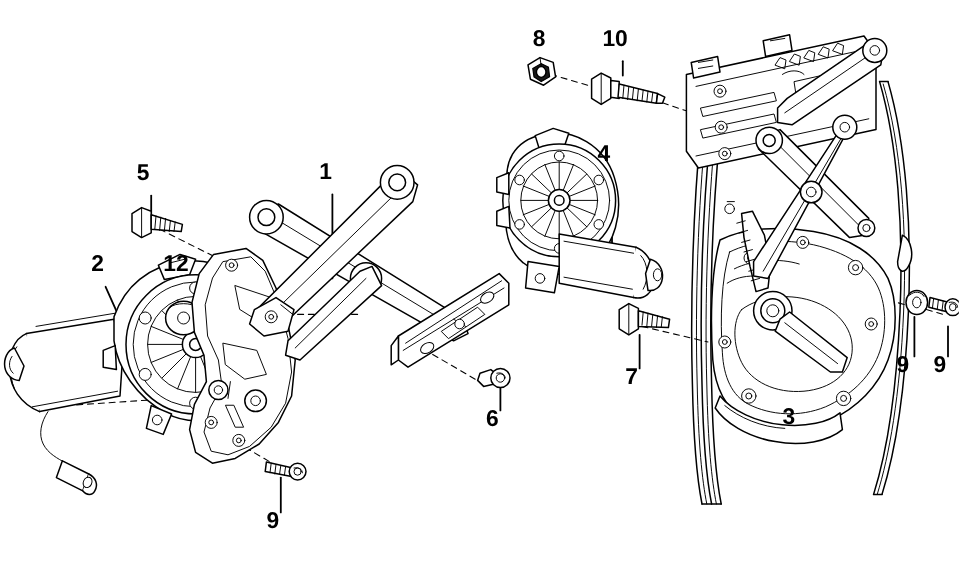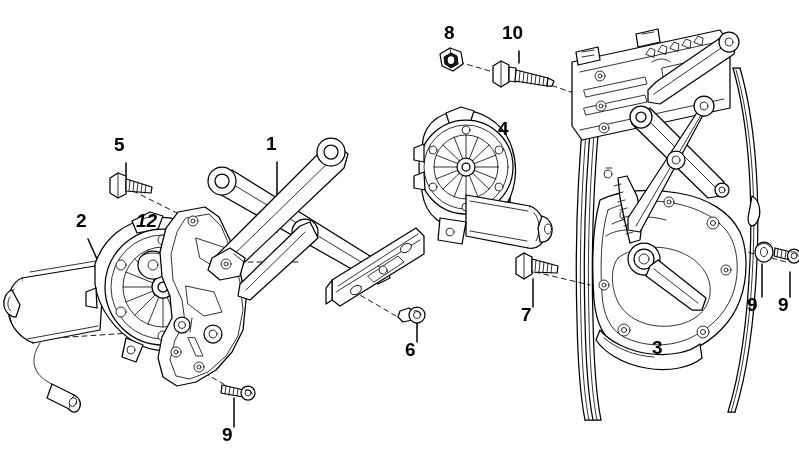--- a/index.html
+++ b/index.html
@@ -476,15 +476,15 @@
 <div class="callout-num" style="left:652px;top:338px;">3</div>
 <div class="callout-num" style="left:498px;top:119px;">4</div>
 <div class="callout-num" style="left:114px;top:135px;">5</div>
 <div class="callout-num" style="left:405px;top:340px;">6</div>
 <div class="callout-num" style="left:521px;top:305px;">7</div>
 <div class="callout-num" style="left:444px;top:23px;">8</div>
 <div class="callout-num" style="left:222px;top:425px;">9</div>
 <div class="callout-num" style="left:778px;top:295px;">9</div>
 <div class="callout-num" style="left:502px;top:23px;">10</div>
 <div class="callout-num" style="left:747px;top:295px;">9</div>
-<div class="callout-num" style="left:136px;top:211px;font-style:italic;">12</div>
+<div class="callout-num" style="left:136px;top:211px;">12</div>
 
 </div>
 
 </body></html>

